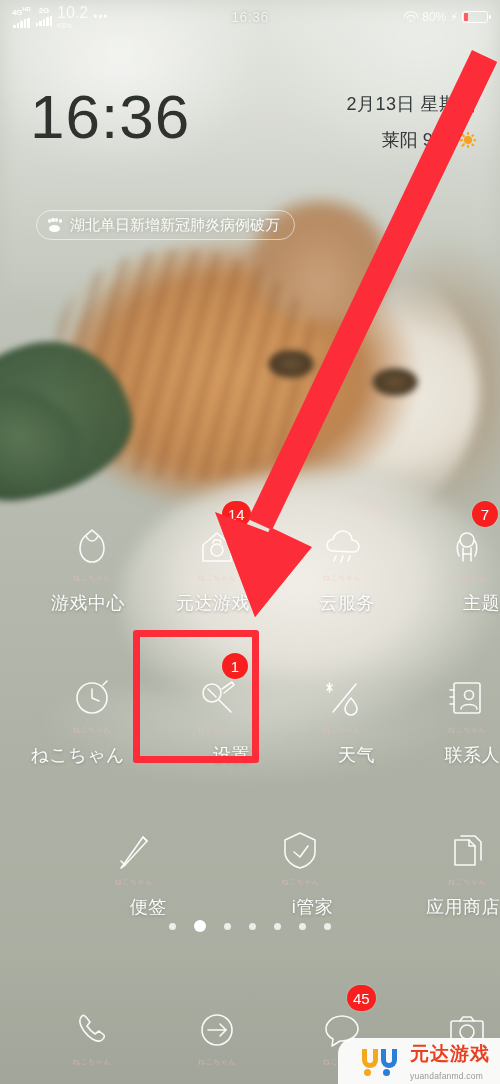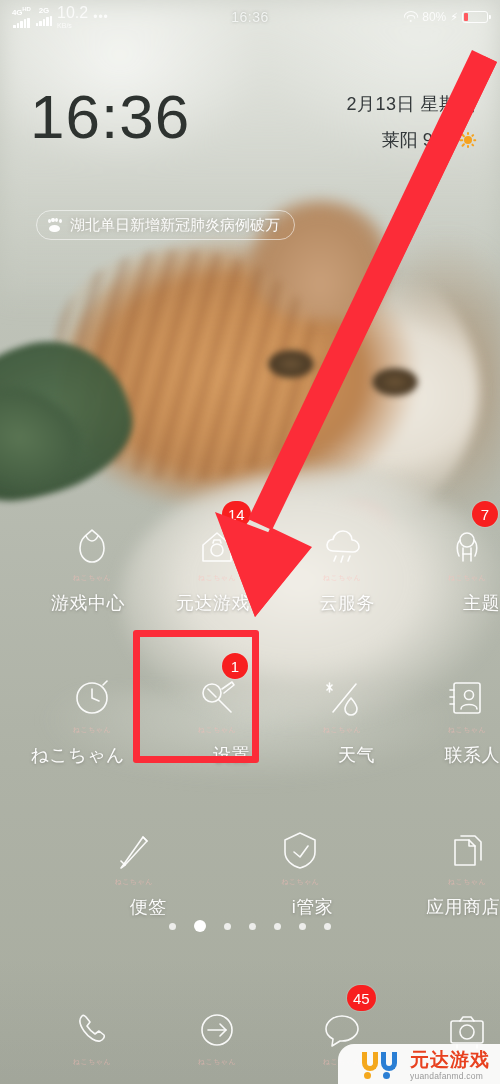--- a/index.html
+++ b/index.html
@@ -259,21 +259,21 @@
                    border: 5px solid #f4a81d; border-top: none;
                    border-radius: 0 0 9px 9px; }
   .wm-u1 { left: 0; border-color: #f4a81d; }
   .wm-u2 { left: 19px; border-color: #2b7fd4; }
   .wm-d1 { position:absolute; left:1.5px; top:22px; width:7px; height:7px;
            background:#f4a81d; border-radius:50%; }
   .wm-d2 { position:absolute; left:21px; top:22px; width:7px; height:7px;
            background:#2b7fd4; border-radius:50%; }
   .wm-txt { display:flex; flex-direction: column; line-height: 1; }
   .wm-cn { font-size: 19px; font-weight: 700; color: #e8411f; letter-spacing: 1px; }
-  .wm-en { font-size: 8.5px; color: #9a9a9a; margin-top: 3px; letter-spacing: .2px; }
+  .wm-en { font-size: 8.5px; color: #9a9a9a; margin-top: 9px; letter-spacing: .2px; }
 </style>
 </head>
 <body>
 
 <div id="phone">
 
   <div class="wall">
     <div class="wall-base"></div>
     <div class="wall-top"></div>
     <div class="couch"></div>

